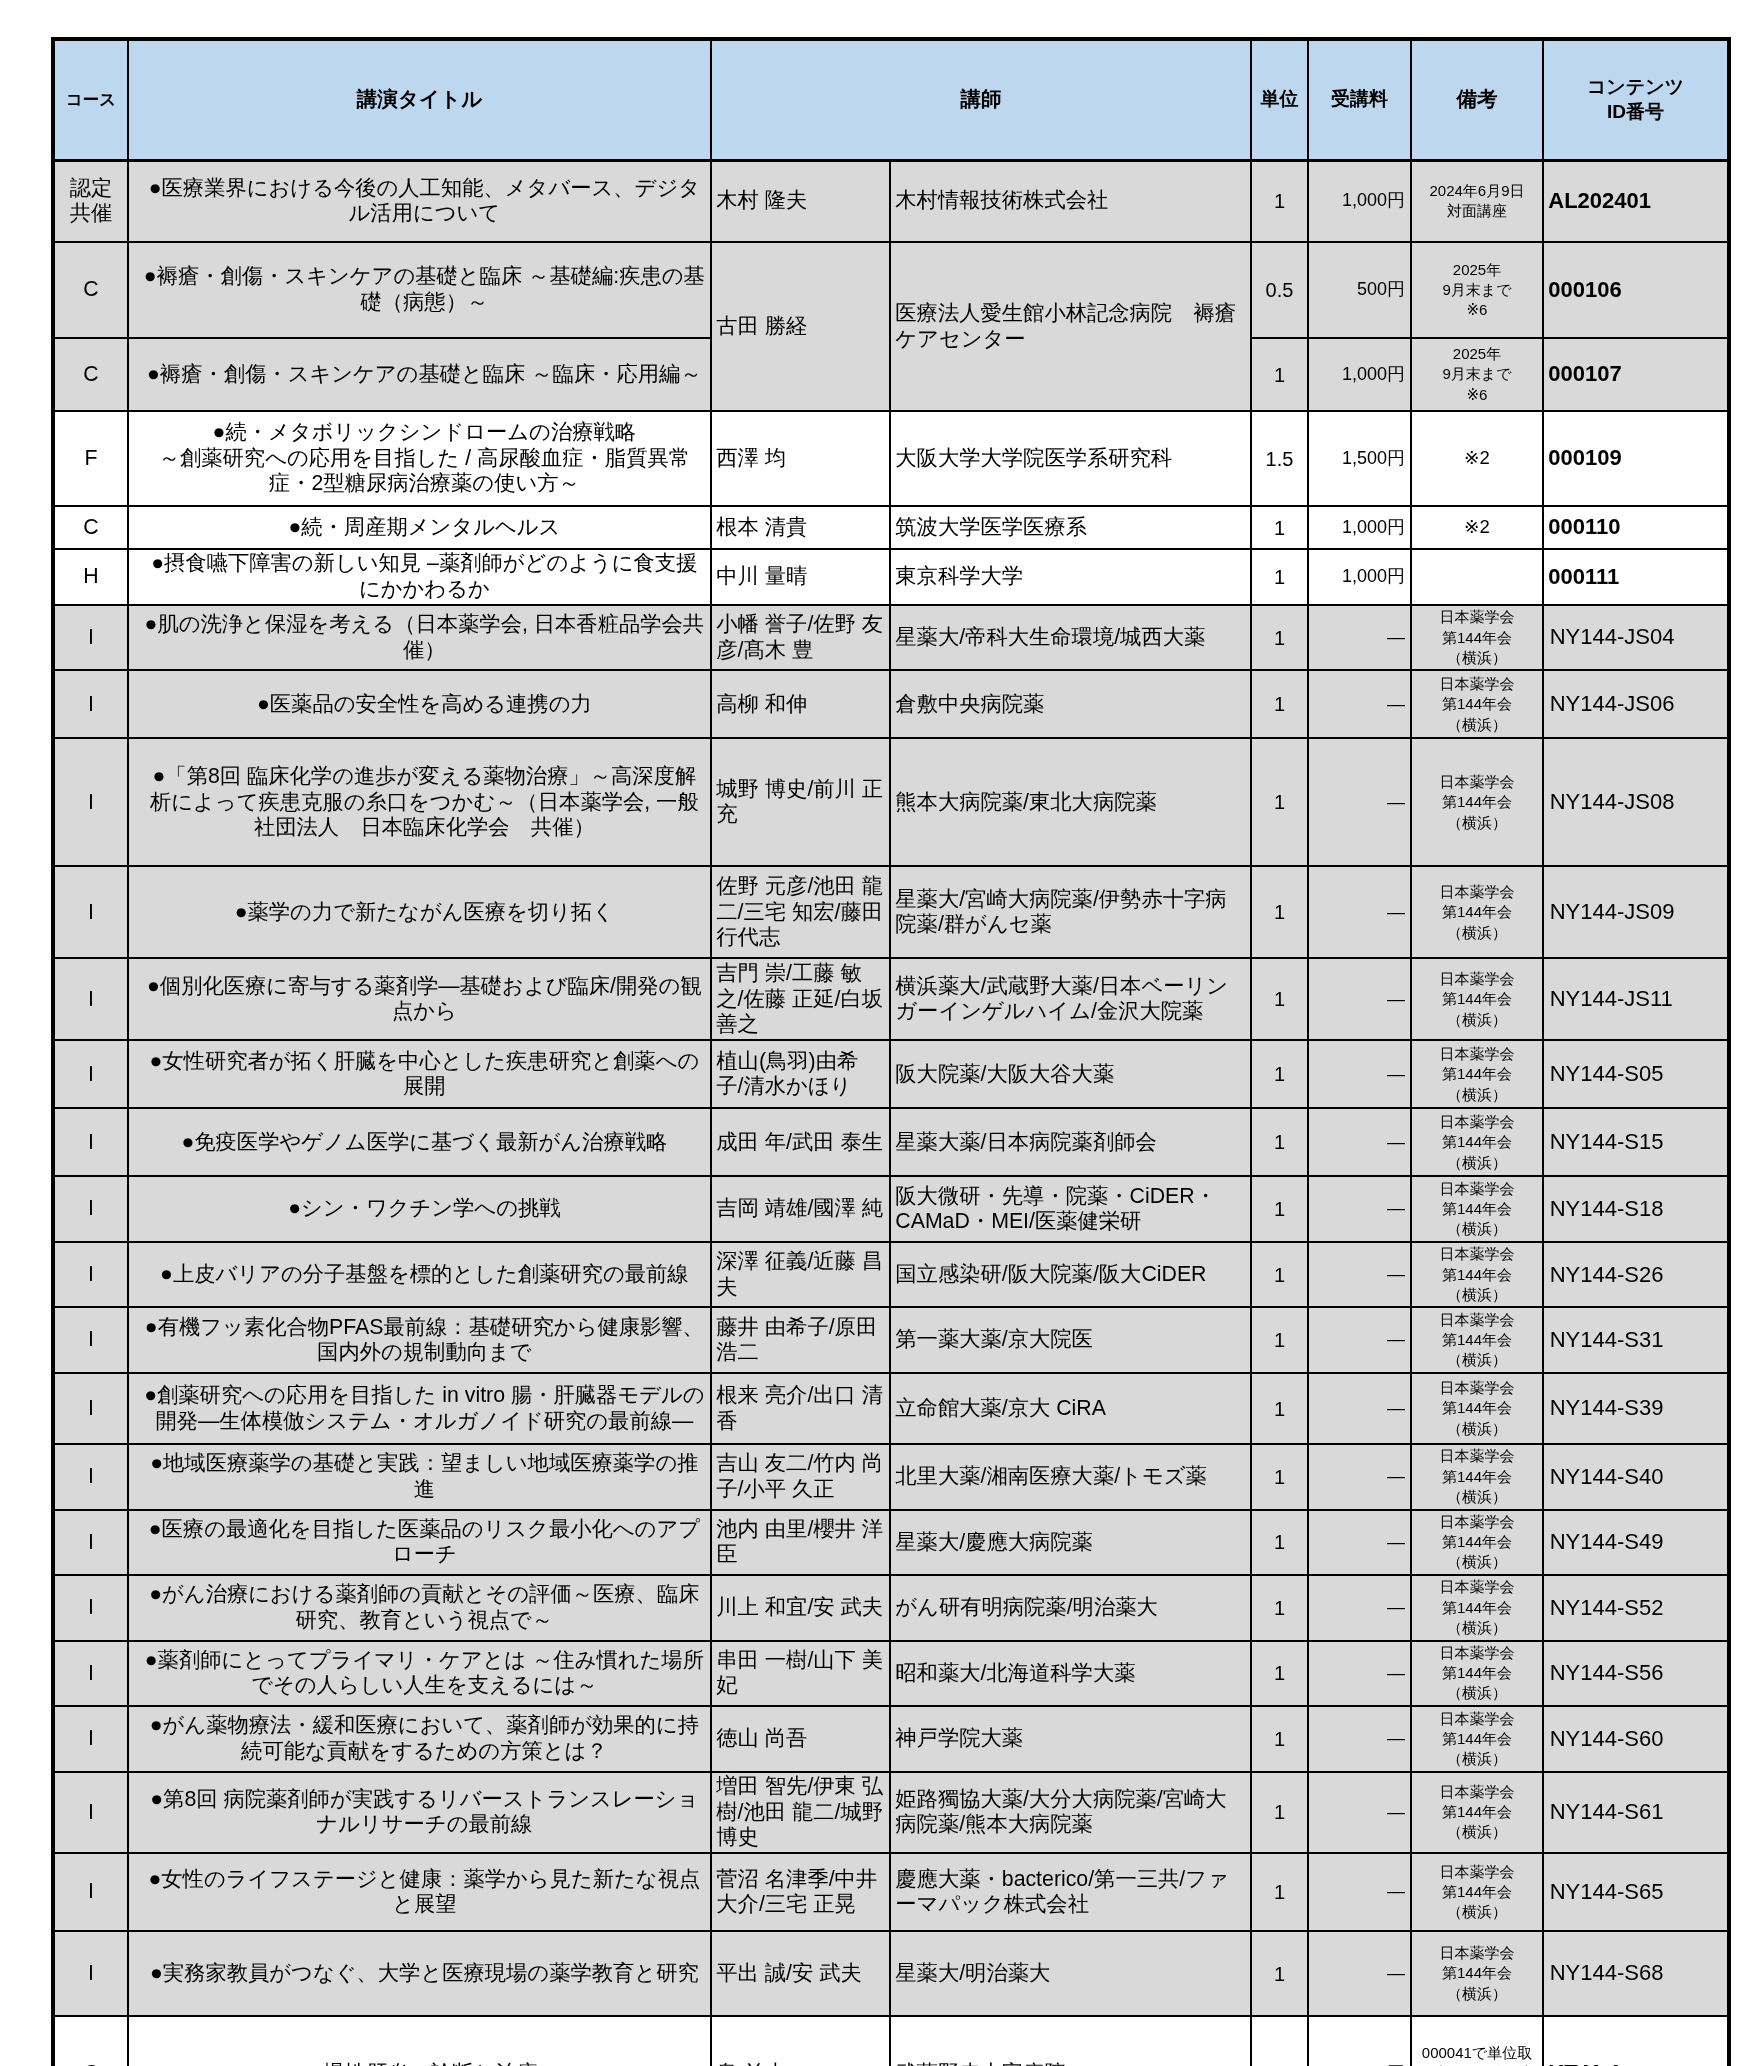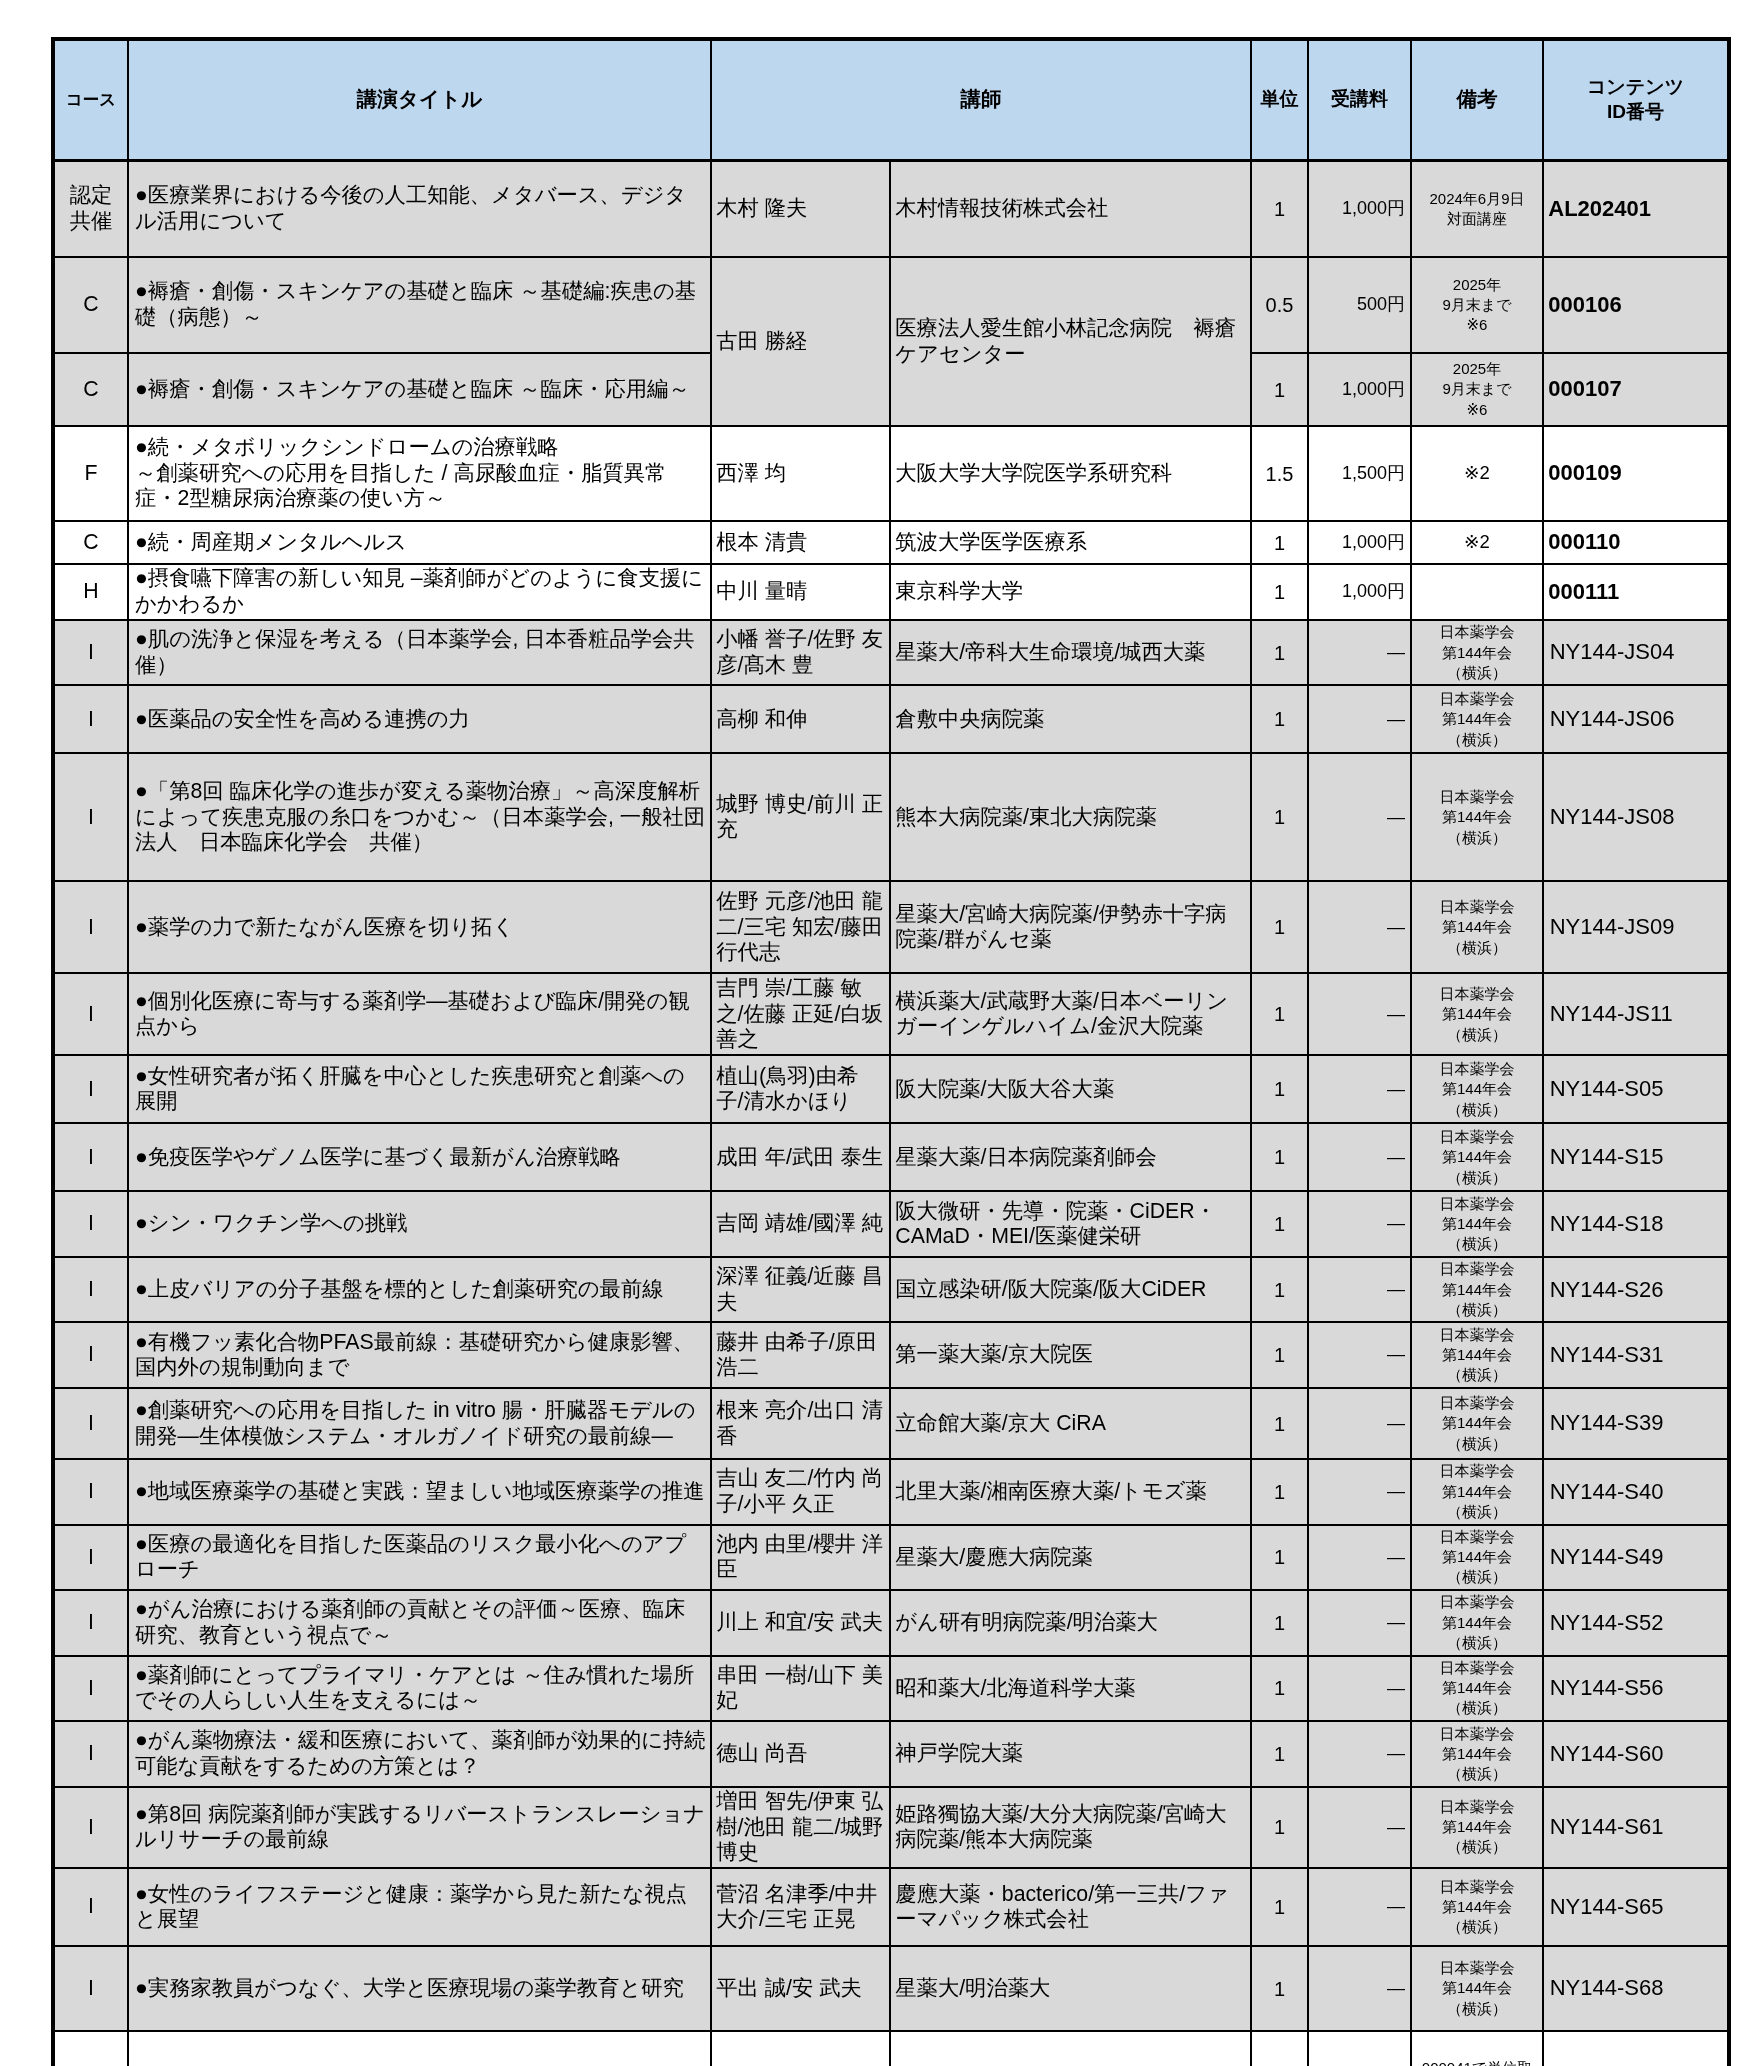--- a/index.html
+++ b/index.html
@@ -39,21 +39,21 @@
     font-size:20.6px;
     text-align:center;
     border-bottom-width:3.6px;
   }
   th.h-course{font-size:16.4px;}
   th.h-unit,th.h-fee{font-size:19px;}
   th.h-id{font-size:19px;white-space:pre-line;line-height:1.3;}
   tr.bg-gray td{background:var(--row-gray);}
   tr.bg-white td{background:var(--row-white);}
   .c-course{text-align:center;white-space:pre-line;}
-  .c-title{text-align:left;white-space:pre-line;padding-left:6px;margin-top:10px;}
+  .c-title{text-align:center;white-space:pre-line;padding-left:14px;margin-top:10px;}
   .c-lect,.c-aff{text-align:left;}
   .c-unit{text-align:center;font-size:20px;}
   .c-fee{text-align:right;font-size:18px;padding-right:5px;}
   .c-note{text-align:center;font-size:15px;line-height:1.35;white-space:pre-line;padding:1.4px 2.8px;margin-left:27px;}
   .c-note.note-md{font-size:18.5px;}
   .c-id{font-size:22px;}
   .id-right{text-align:left;padding-right:7.1px;font-weight:bold;}
   .id-left{text-align:left;padding-left:5.7px;}
 </style>
 </head>
@@ -76,21 +76,21 @@
       <th>講演タイトル</th>
       <th colspan="2">講師</th>
       <th class="h-unit">単位</th>
       <th class="h-fee">受講料</th>
       <th>備考</th>
       <th class="h-id">コンテンツ
 ID番号</th>
     </tr>
   </thead>
   <tbody>
-    <tr class="bg-gray" style="height:97px">
+    <tr class="bg-gray" style="height:82px">
       <td class="c-course">認定
 共催</td>
       <td class="c-title">●医療業界における今後の人工知能、メタバース、デジタル活用について</td>
       <td class="c-lect">木村 隆夫</td>
       <td class="c-aff">木村情報技術株式会社</td>
       <td class="c-unit">1</td>
       <td class="c-fee">1,000円</td>
       <td class="c-note">2024年6月9日
 対面講座</td>
       <td class="c-id id-right">AL202401</td>

